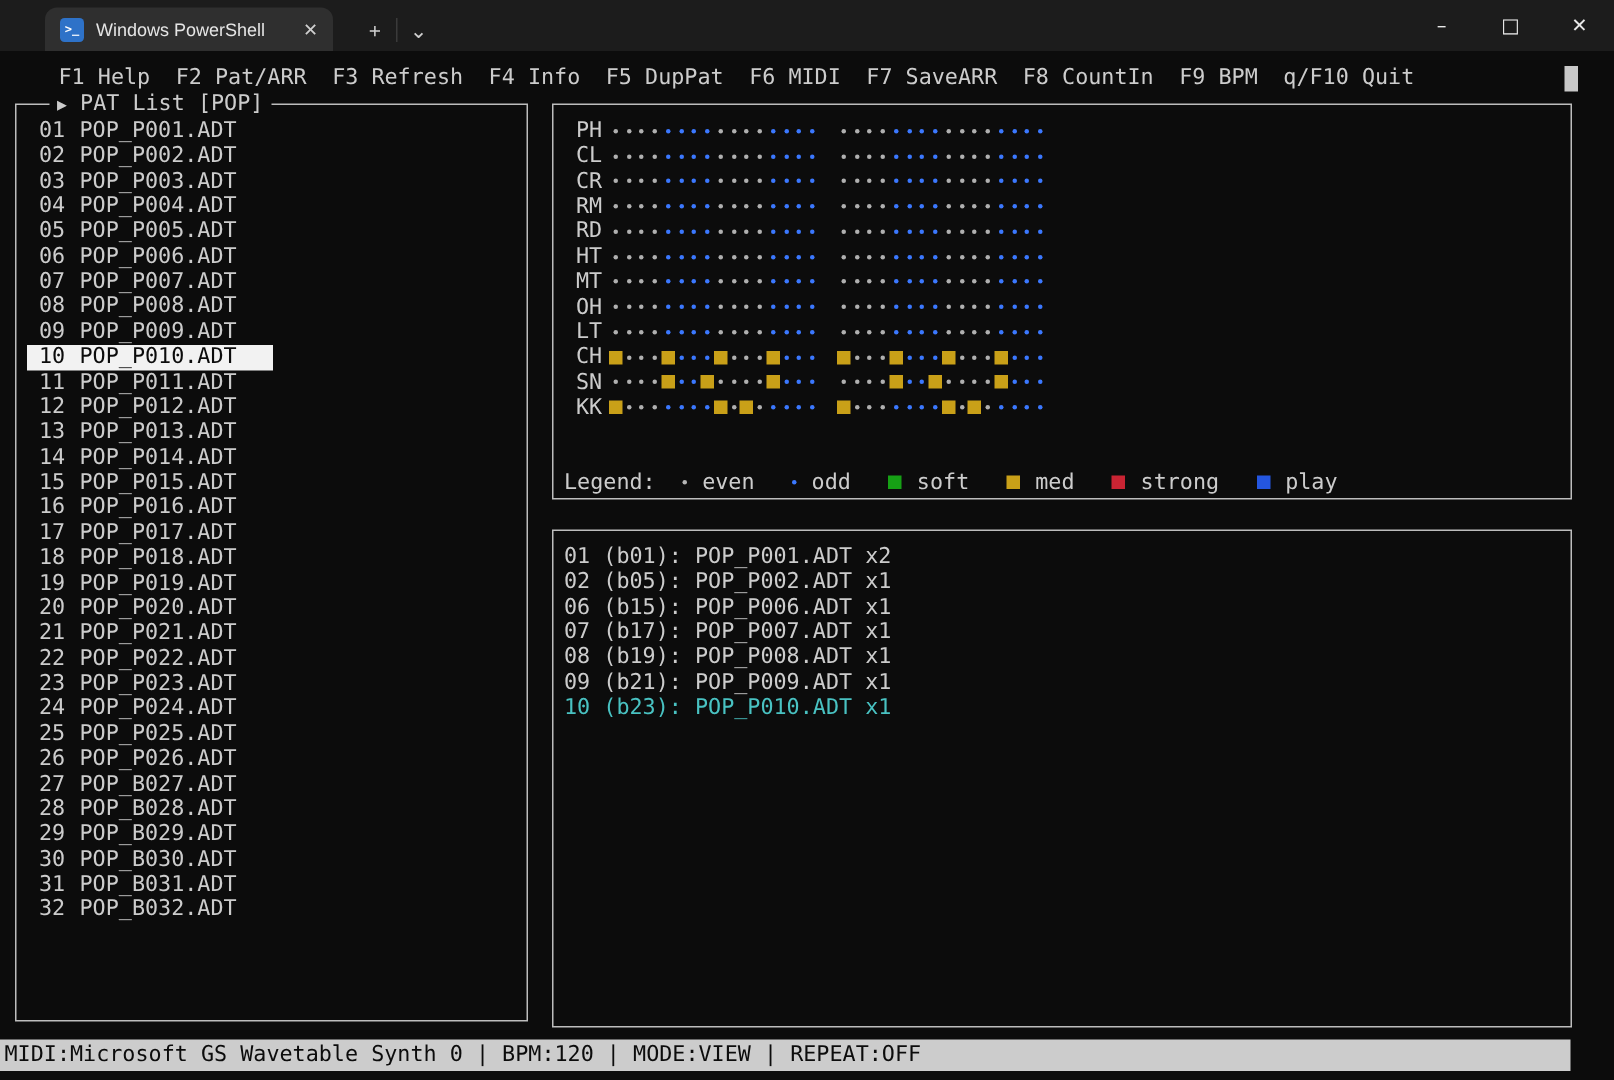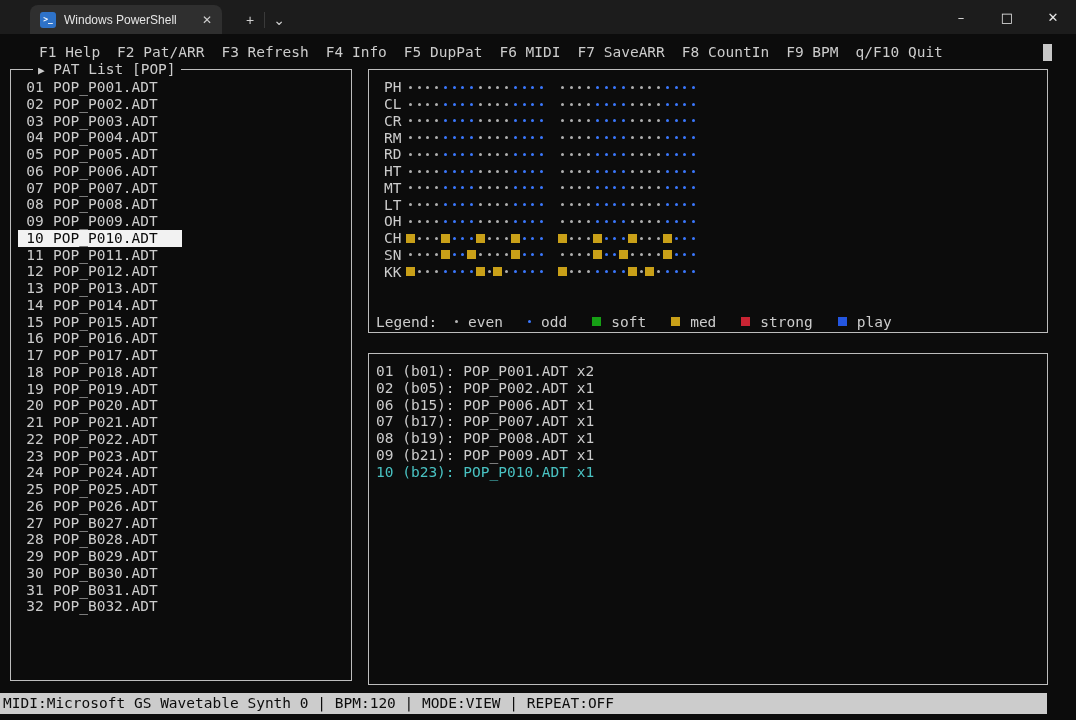--- a/index.html
+++ b/index.html
@@ -33,21 +33,21 @@
   .menu-item { margin-right:17px; }
   .menu-item:last-child { margin-right:0; }
   .cursor { position:absolute; left:1043px; top:44px; width:9px; height:17px; background:#c8c8c8; }
   .panel { position:absolute; border:1px solid #bdbdbd; }
   .panel-title { position:absolute; top:-9px; line-height:17px; background:#0c0c0c; padding:0 5px; white-space:pre; }
   
   .pat-panel { left:10px; top:69px; width:342px; height:612px; }
   .pat-title { left:22px; }
   .marker { font-size:11px; }
   .pat-items { position:absolute; left:7px; top:9px; }
-  .pat-row { height:16.75px; line-height:16.75px; display:flex; width:164px;text-align:center; }
+  .pat-row { height:16.75px; line-height:16.75px; display:flex; width:164px; }
   .pat-row.selected { background:#f2f2f2; color:#0c0c0c; }
   .pat-num { width:18px; margin-left:8px; }
   .pat-name { margin-left:9px; white-space:pre; }
   
   .grid-panel { left:368px; top:69px; width:680px; height:264px; }
   .grid-title { left:14px; }
   .grid-rows { position:absolute; left:15px; top:9px; }
   .grow { display:flex; align-items:center; height:16.75px; }
   .glabel { width:22px; }
   .bar { display:flex; }
@@ -949,124 +949,124 @@
           </span>
           <span class="cell">
             <span class="dot" style="background: rgb(59, 120, 255);"></span>
           </span>
           <span class="cell">
             <span class="dot" style="background: rgb(59, 120, 255);"></span>
           </span>
         </span>
       </div>
       <div class="grow">
+        <span class="glabel">OH</span>
+        <span class="bar">
+          <span class="cell">
+            <span class="dot" style="background: rgb(176, 176, 176);"></span>
+          </span>
+          <span class="cell">
+            <span class="dot" style="background: rgb(176, 176, 176);"></span>
+          </span>
+          <span class="cell">
+            <span class="dot" style="background: rgb(176, 176, 176);"></span>
+          </span>
+          <span class="cell">
+            <span class="dot" style="background: rgb(176, 176, 176);"></span>
+          </span>
+          <span class="cell">
+            <span class="dot" style="background: rgb(59, 120, 255);"></span>
+          </span>
+          <span class="cell">
+            <span class="dot" style="background: rgb(59, 120, 255);"></span>
+          </span>
+          <span class="cell">
+            <span class="dot" style="background: rgb(59, 120, 255);"></span>
+          </span>
+          <span class="cell">
+            <span class="dot" style="background: rgb(59, 120, 255);"></span>
+          </span>
+          <span class="cell">
+            <span class="dot" style="background: rgb(176, 176, 176);"></span>
+          </span>
+          <span class="cell">
+            <span class="dot" style="background: rgb(176, 176, 176);"></span>
+          </span>
+          <span class="cell">
+            <span class="dot" style="background: rgb(176, 176, 176);"></span>
+          </span>
+          <span class="cell">
+            <span class="dot" style="background: rgb(176, 176, 176);"></span>
+          </span>
+          <span class="cell">
+            <span class="dot" style="background: rgb(59, 120, 255);"></span>
+          </span>
+          <span class="cell">
+            <span class="dot" style="background: rgb(59, 120, 255);"></span>
+          </span>
+          <span class="cell">
+            <span class="dot" style="background: rgb(59, 120, 255);"></span>
+          </span>
+          <span class="cell">
+            <span class="dot" style="background: rgb(59, 120, 255);"></span>
+          </span>
+        </span>
+        <span class="bar">
+          <span class="cell">
+            <span class="dot" style="background: rgb(176, 176, 176);"></span>
+          </span>
+          <span class="cell">
+            <span class="dot" style="background: rgb(176, 176, 176);"></span>
+          </span>
+          <span class="cell">
+            <span class="dot" style="background: rgb(176, 176, 176);"></span>
+          </span>
+          <span class="cell">
+            <span class="dot" style="background: rgb(176, 176, 176);"></span>
+          </span>
+          <span class="cell">
+            <span class="dot" style="background: rgb(59, 120, 255);"></span>
+          </span>
+          <span class="cell">
+            <span class="dot" style="background: rgb(59, 120, 255);"></span>
+          </span>
+          <span class="cell">
+            <span class="dot" style="background: rgb(59, 120, 255);"></span>
+          </span>
+          <span class="cell">
+            <span class="dot" style="background: rgb(59, 120, 255);"></span>
+          </span>
+          <span class="cell">
+            <span class="dot" style="background: rgb(176, 176, 176);"></span>
+          </span>
+          <span class="cell">
+            <span class="dot" style="background: rgb(176, 176, 176);"></span>
+          </span>
+          <span class="cell">
+            <span class="dot" style="background: rgb(176, 176, 176);"></span>
+          </span>
+          <span class="cell">
+            <span class="dot" style="background: rgb(176, 176, 176);"></span>
+          </span>
+          <span class="cell">
+            <span class="dot" style="background: rgb(59, 120, 255);"></span>
+          </span>
+          <span class="cell">
+            <span class="dot" style="background: rgb(59, 120, 255);"></span>
+          </span>
+          <span class="cell">
+            <span class="dot" style="background: rgb(59, 120, 255);"></span>
+          </span>
+          <span class="cell">
+            <span class="dot" style="background: rgb(59, 120, 255);"></span>
+          </span>
+        </span>
+      </div>
+      <div class="grow">
         <span class="glabel">LT</span>
-        <span class="bar">
-          <span class="cell">
-            <span class="dot" style="background: rgb(176, 176, 176);"></span>
-          </span>
-          <span class="cell">
-            <span class="dot" style="background: rgb(176, 176, 176);"></span>
-          </span>
-          <span class="cell">
-            <span class="dot" style="background: rgb(176, 176, 176);"></span>
-          </span>
-          <span class="cell">
-            <span class="dot" style="background: rgb(176, 176, 176);"></span>
-          </span>
-          <span class="cell">
-            <span class="dot" style="background: rgb(59, 120, 255);"></span>
-          </span>
-          <span class="cell">
-            <span class="dot" style="background: rgb(59, 120, 255);"></span>
-          </span>
-          <span class="cell">
-            <span class="dot" style="background: rgb(59, 120, 255);"></span>
-          </span>
-          <span class="cell">
-            <span class="dot" style="background: rgb(59, 120, 255);"></span>
-          </span>
-          <span class="cell">
-            <span class="dot" style="background: rgb(176, 176, 176);"></span>
-          </span>
-          <span class="cell">
-            <span class="dot" style="background: rgb(176, 176, 176);"></span>
-          </span>
-          <span class="cell">
-            <span class="dot" style="background: rgb(176, 176, 176);"></span>
-          </span>
-          <span class="cell">
-            <span class="dot" style="background: rgb(176, 176, 176);"></span>
-          </span>
-          <span class="cell">
-            <span class="dot" style="background: rgb(59, 120, 255);"></span>
-          </span>
-          <span class="cell">
-            <span class="dot" style="background: rgb(59, 120, 255);"></span>
-          </span>
-          <span class="cell">
-            <span class="dot" style="background: rgb(59, 120, 255);"></span>
-          </span>
-          <span class="cell">
-            <span class="dot" style="background: rgb(59, 120, 255);"></span>
-          </span>
-        </span>
-        <span class="bar">
-          <span class="cell">
-            <span class="dot" style="background: rgb(176, 176, 176);"></span>
-          </span>
-          <span class="cell">
-            <span class="dot" style="background: rgb(176, 176, 176);"></span>
-          </span>
-          <span class="cell">
-            <span class="dot" style="background: rgb(176, 176, 176);"></span>
-          </span>
-          <span class="cell">
-            <span class="dot" style="background: rgb(176, 176, 176);"></span>
-          </span>
-          <span class="cell">
-            <span class="dot" style="background: rgb(59, 120, 255);"></span>
-          </span>
-          <span class="cell">
-            <span class="dot" style="background: rgb(59, 120, 255);"></span>
-          </span>
-          <span class="cell">
-            <span class="dot" style="background: rgb(59, 120, 255);"></span>
-          </span>
-          <span class="cell">
-            <span class="dot" style="background: rgb(59, 120, 255);"></span>
-          </span>
-          <span class="cell">
-            <span class="dot" style="background: rgb(176, 176, 176);"></span>
-          </span>
-          <span class="cell">
-            <span class="dot" style="background: rgb(176, 176, 176);"></span>
-          </span>
-          <span class="cell">
-            <span class="dot" style="background: rgb(176, 176, 176);"></span>
-          </span>
-          <span class="cell">
-            <span class="dot" style="background: rgb(176, 176, 176);"></span>
-          </span>
-          <span class="cell">
-            <span class="dot" style="background: rgb(59, 120, 255);"></span>
-          </span>
-          <span class="cell">
-            <span class="dot" style="background: rgb(59, 120, 255);"></span>
-          </span>
-          <span class="cell">
-            <span class="dot" style="background: rgb(59, 120, 255);"></span>
-          </span>
-          <span class="cell">
-            <span class="dot" style="background: rgb(59, 120, 255);"></span>
-          </span>
-        </span>
-      </div>
-      <div class="grow">
-        <span class="glabel">OH</span>
         <span class="bar">
           <span class="cell">
             <span class="dot" style="background: rgb(176, 176, 176);"></span>
           </span>
           <span class="cell">
             <span class="dot" style="background: rgb(176, 176, 176);"></span>
           </span>
           <span class="cell">
             <span class="dot" style="background: rgb(176, 176, 176);"></span>
           </span>

